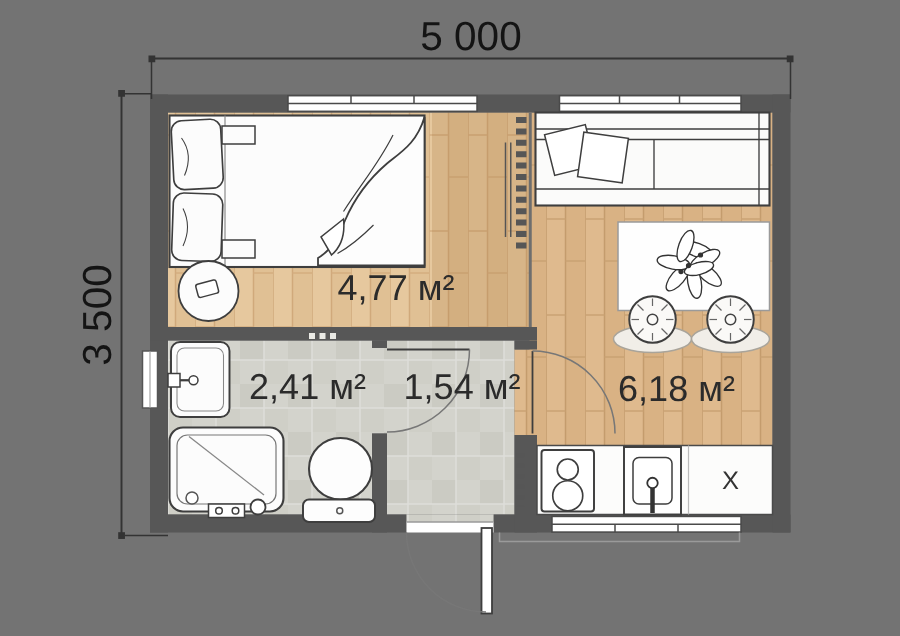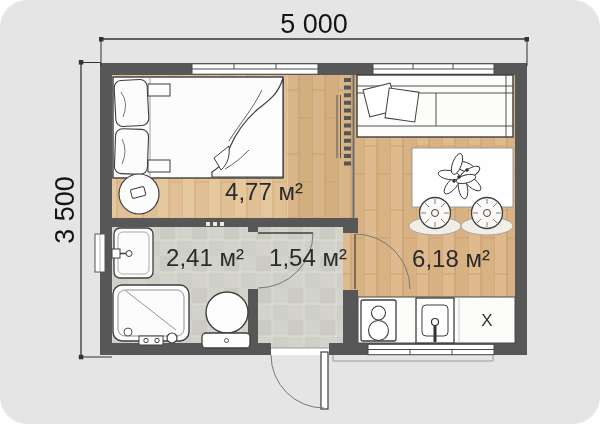--- a/index.html
+++ b/index.html
@@ -1,17 +1,17 @@
 <!DOCTYPE html>
 <html><head>
 <meta charset="utf-8">
 <style>
   html,body{margin:0;padding:0;background:#ffffff;}
-  #stage{position:relative;width:600px;height:424px;background:#e5e5e5;overflow:hidden;
-         font-family:"Liberation Sans", sans-serif;border-radius:27px;}
+  #stage{position:relative;width:600px;height:424px;background:#737373;overflow:hidden;
+         font-family:"Liberation Sans", sans-serif;}
   svg text{font-family:"Liberation Sans", sans-serif;fill:#222222;}
   .dim-text{font-size:27px;fill:#141414;}
   .area-text{font-size:24px;fill:#2b2b2b;}
   .x-text{font-size:17px;fill:#333333;}
 </style>
 </head>
 <body>
 
 <div id="stage">
 <svg width="600" height="424" viewBox="0 0 600 424">

